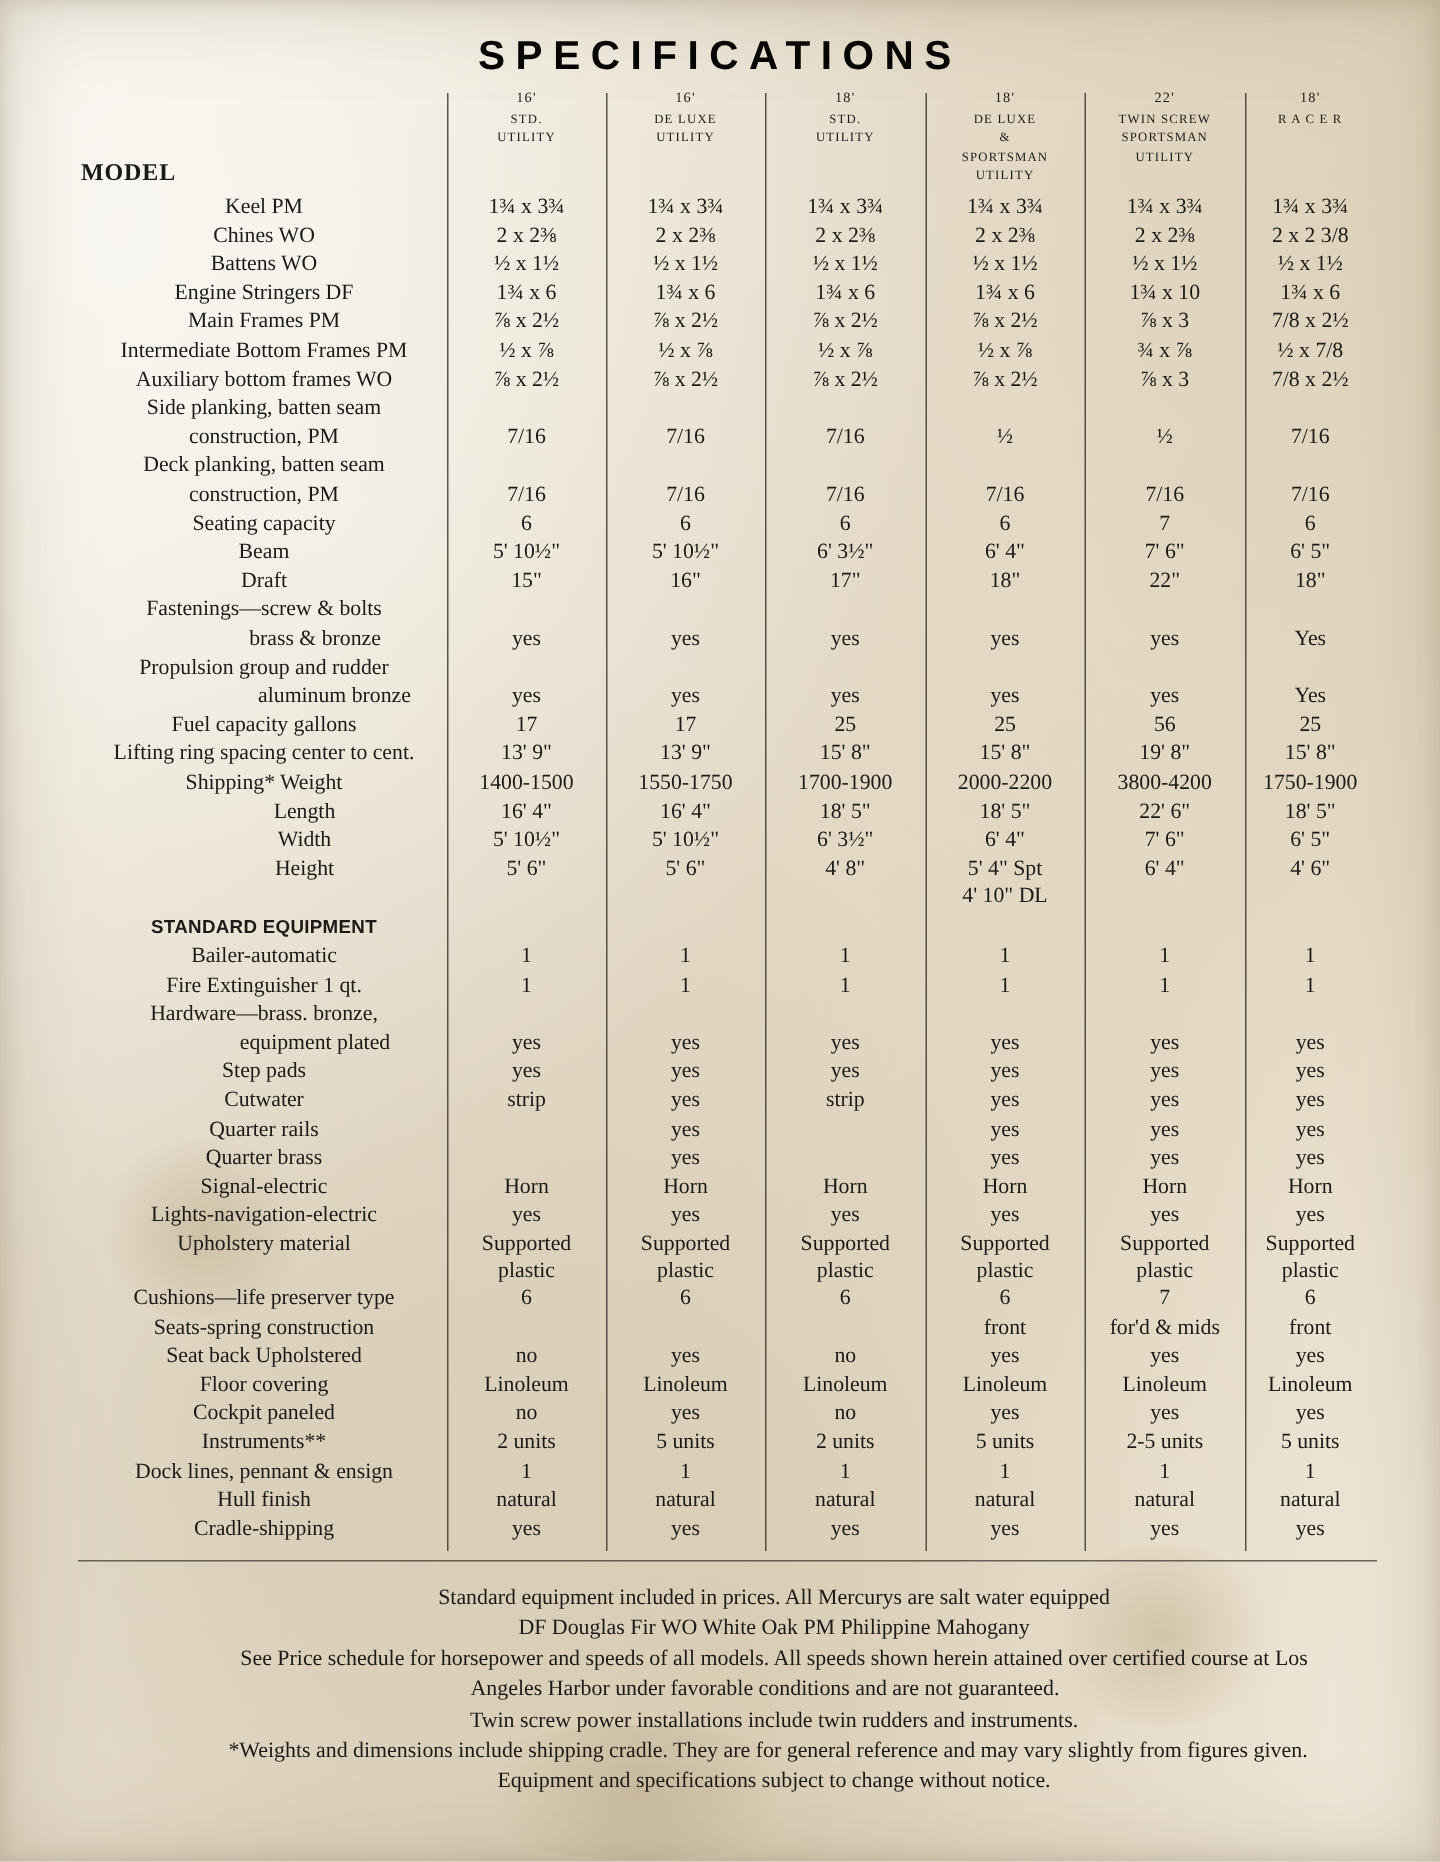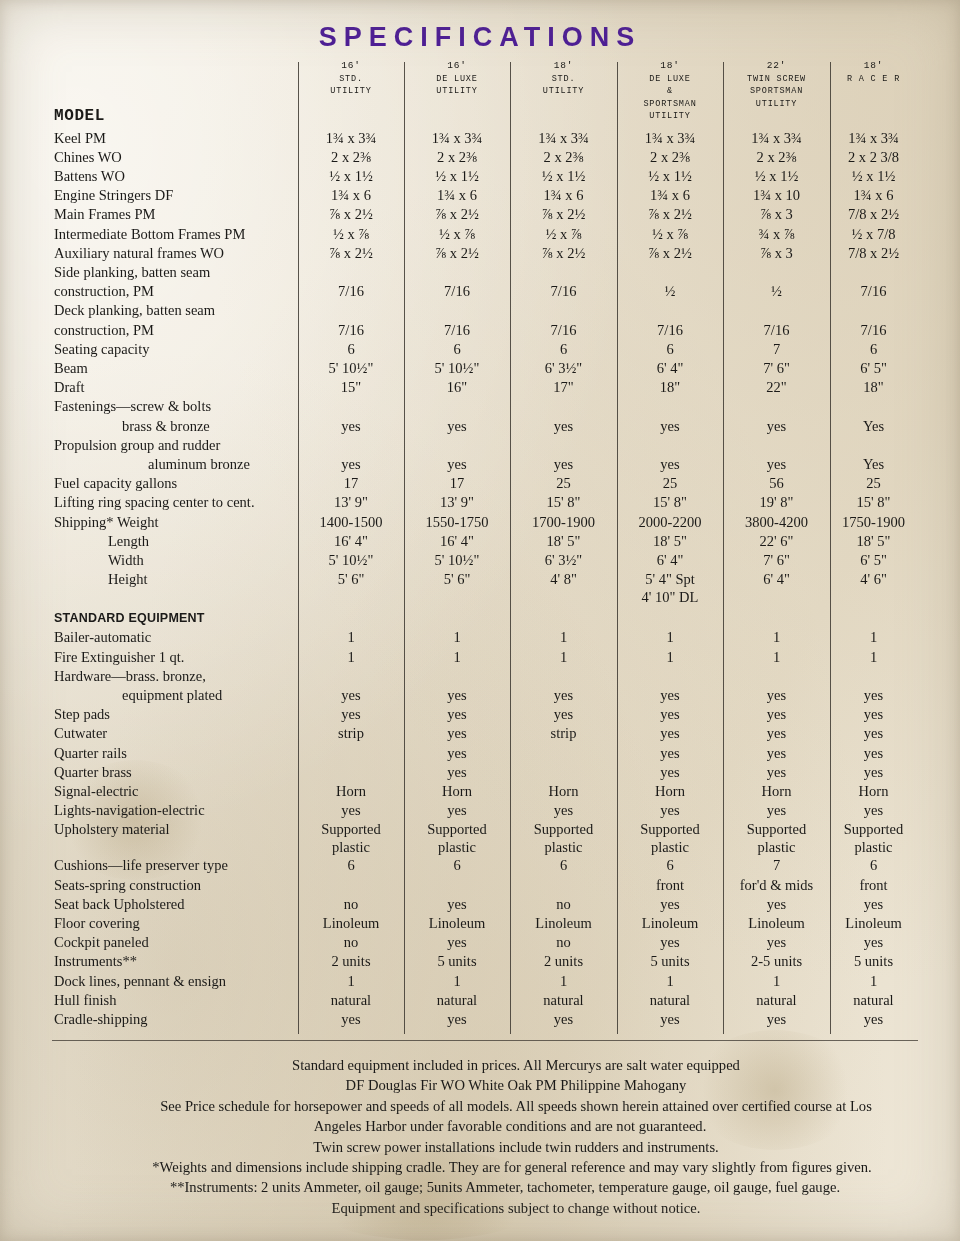--- a/index.html
+++ b/index.html
@@ -30,38 +30,38 @@
   .sheet{position:absolute;inset:0;}
 
   .title{
     position:absolute;
     top:22px;left:0;width:960px;
     text-align:center;
     font-family:"Liberation Sans", sans-serif;
     font-weight:bold;
     font-size:27px;
     letter-spacing:7px;
-    color:#4c1d95;
+    color:#000000;
   }
 
   
   .tbl{
     position:absolute;
     left:52px;top:60px;width:865px;
   }
   table{border-collapse:collapse;width:865px;}
   td,th{padding:0;vertical-align:top;}
 
   .colline{
     position:absolute;top:62px;height:972px;width:1px;
     background:#3c3730;opacity:.85;
   }
 
   .hdr td{
-    font-family:Liberation Mono, monospace;
+    font-family:Liberation Serif, serif;
     font-size:9.5px;
     letter-spacing:.8px;
     text-align:center;
     line-height:12.5px;
     padding-bottom:6px;
     color:#1b1a18;
     margin-top:12px;
   }
   .hdr td.model{
     font-size:16px;font-weight:bold;letter-spacing:.6px;
@@ -69,21 +69,21 @@
   }
   .hdr td .sm{font-size:8.5px;}
 
   tbody td{
     font-size:14.5px;
     line-height:19.2px;
     text-align:center;
     white-space:nowrap;
   }
   tbody td.label{
-    text-align:left;
+    text-align:center;
     padding-left:2px;
     white-space:nowrap;
   }
   td.label.ind1{padding-left:70px;}
   td.label.ind2{padding-left:96px;margin-top:16px;}
   td.label.ind3{padding-left:56px;}
   td.sub{font-family:"Liberation Sans", sans-serif;font-size:12.5px;font-weight:bold;letter-spacing:.2px;padding-top:3px;}
   .two-line{line-height:18px;}
 
   .notes{
@@ -220,21 +220,21 @@
           <tr>
             <td class="label">Intermediate Bottom Frames PM</td>
             <td>½ x ⅞</td>
             <td>½ x ⅞</td>
             <td>½ x ⅞</td>
             <td>½ x ⅞</td>
             <td>¾ x ⅞</td>
             <td>½ x 7/8</td>
           </tr>
           <tr>
-            <td class="label">Auxiliary natural frames    WO</td>
+            <td class="label">Auxiliary bottom frames    WO</td>
             <td>⅞  x 2½</td>
             <td>⅞  x 2½</td>
             <td>⅞  x 2½</td>
             <td>⅞  x 2½</td>
             <td>⅞ x 3</td>
             <td>7/8 x 2½</td>
           </tr>
           <tr>
             <td class="label">Side planking, batten seam</td>
             <td></td>
@@ -603,18 +603,17 @@
   </div>
 
   <div class="hr-top"></div>
   <div class="notes" id="notes">
       <div class="n ">Standard  equipment  included  in  prices.  All Mercurys are salt water equipped</div>
       <div class="n ">DF Douglas Fir        WO White Oak        PM Philippine Mahogany</div>
       <div class="n ">See Price schedule for horsepower and speeds of all models.  All speeds shown herein attained over certified course at Los</div>
       <div class="n " style="padding-left: 10px;">Angeles Harbor under favorable conditions and are not guaranteed.</div>
       <div class="n ">Twin screw power installations include twin rudders and instruments.</div>
       <div class="n star">*Weights and dimensions include shipping cradle. They are for general  reference and may vary slightly from figures given.</div>
-      <div class="n dstar">**Instruments: 2 units Ammeter, oil gauge; 5units Ammeter, tachometer, temperature gauge, oil gauge, fuel gauge.</div>
       <div class="n ">Equipment and specifications subject to change without notice.</div>
     </div>
 
   <div class="edge"></div>
 </div>
 
 </body></html>

